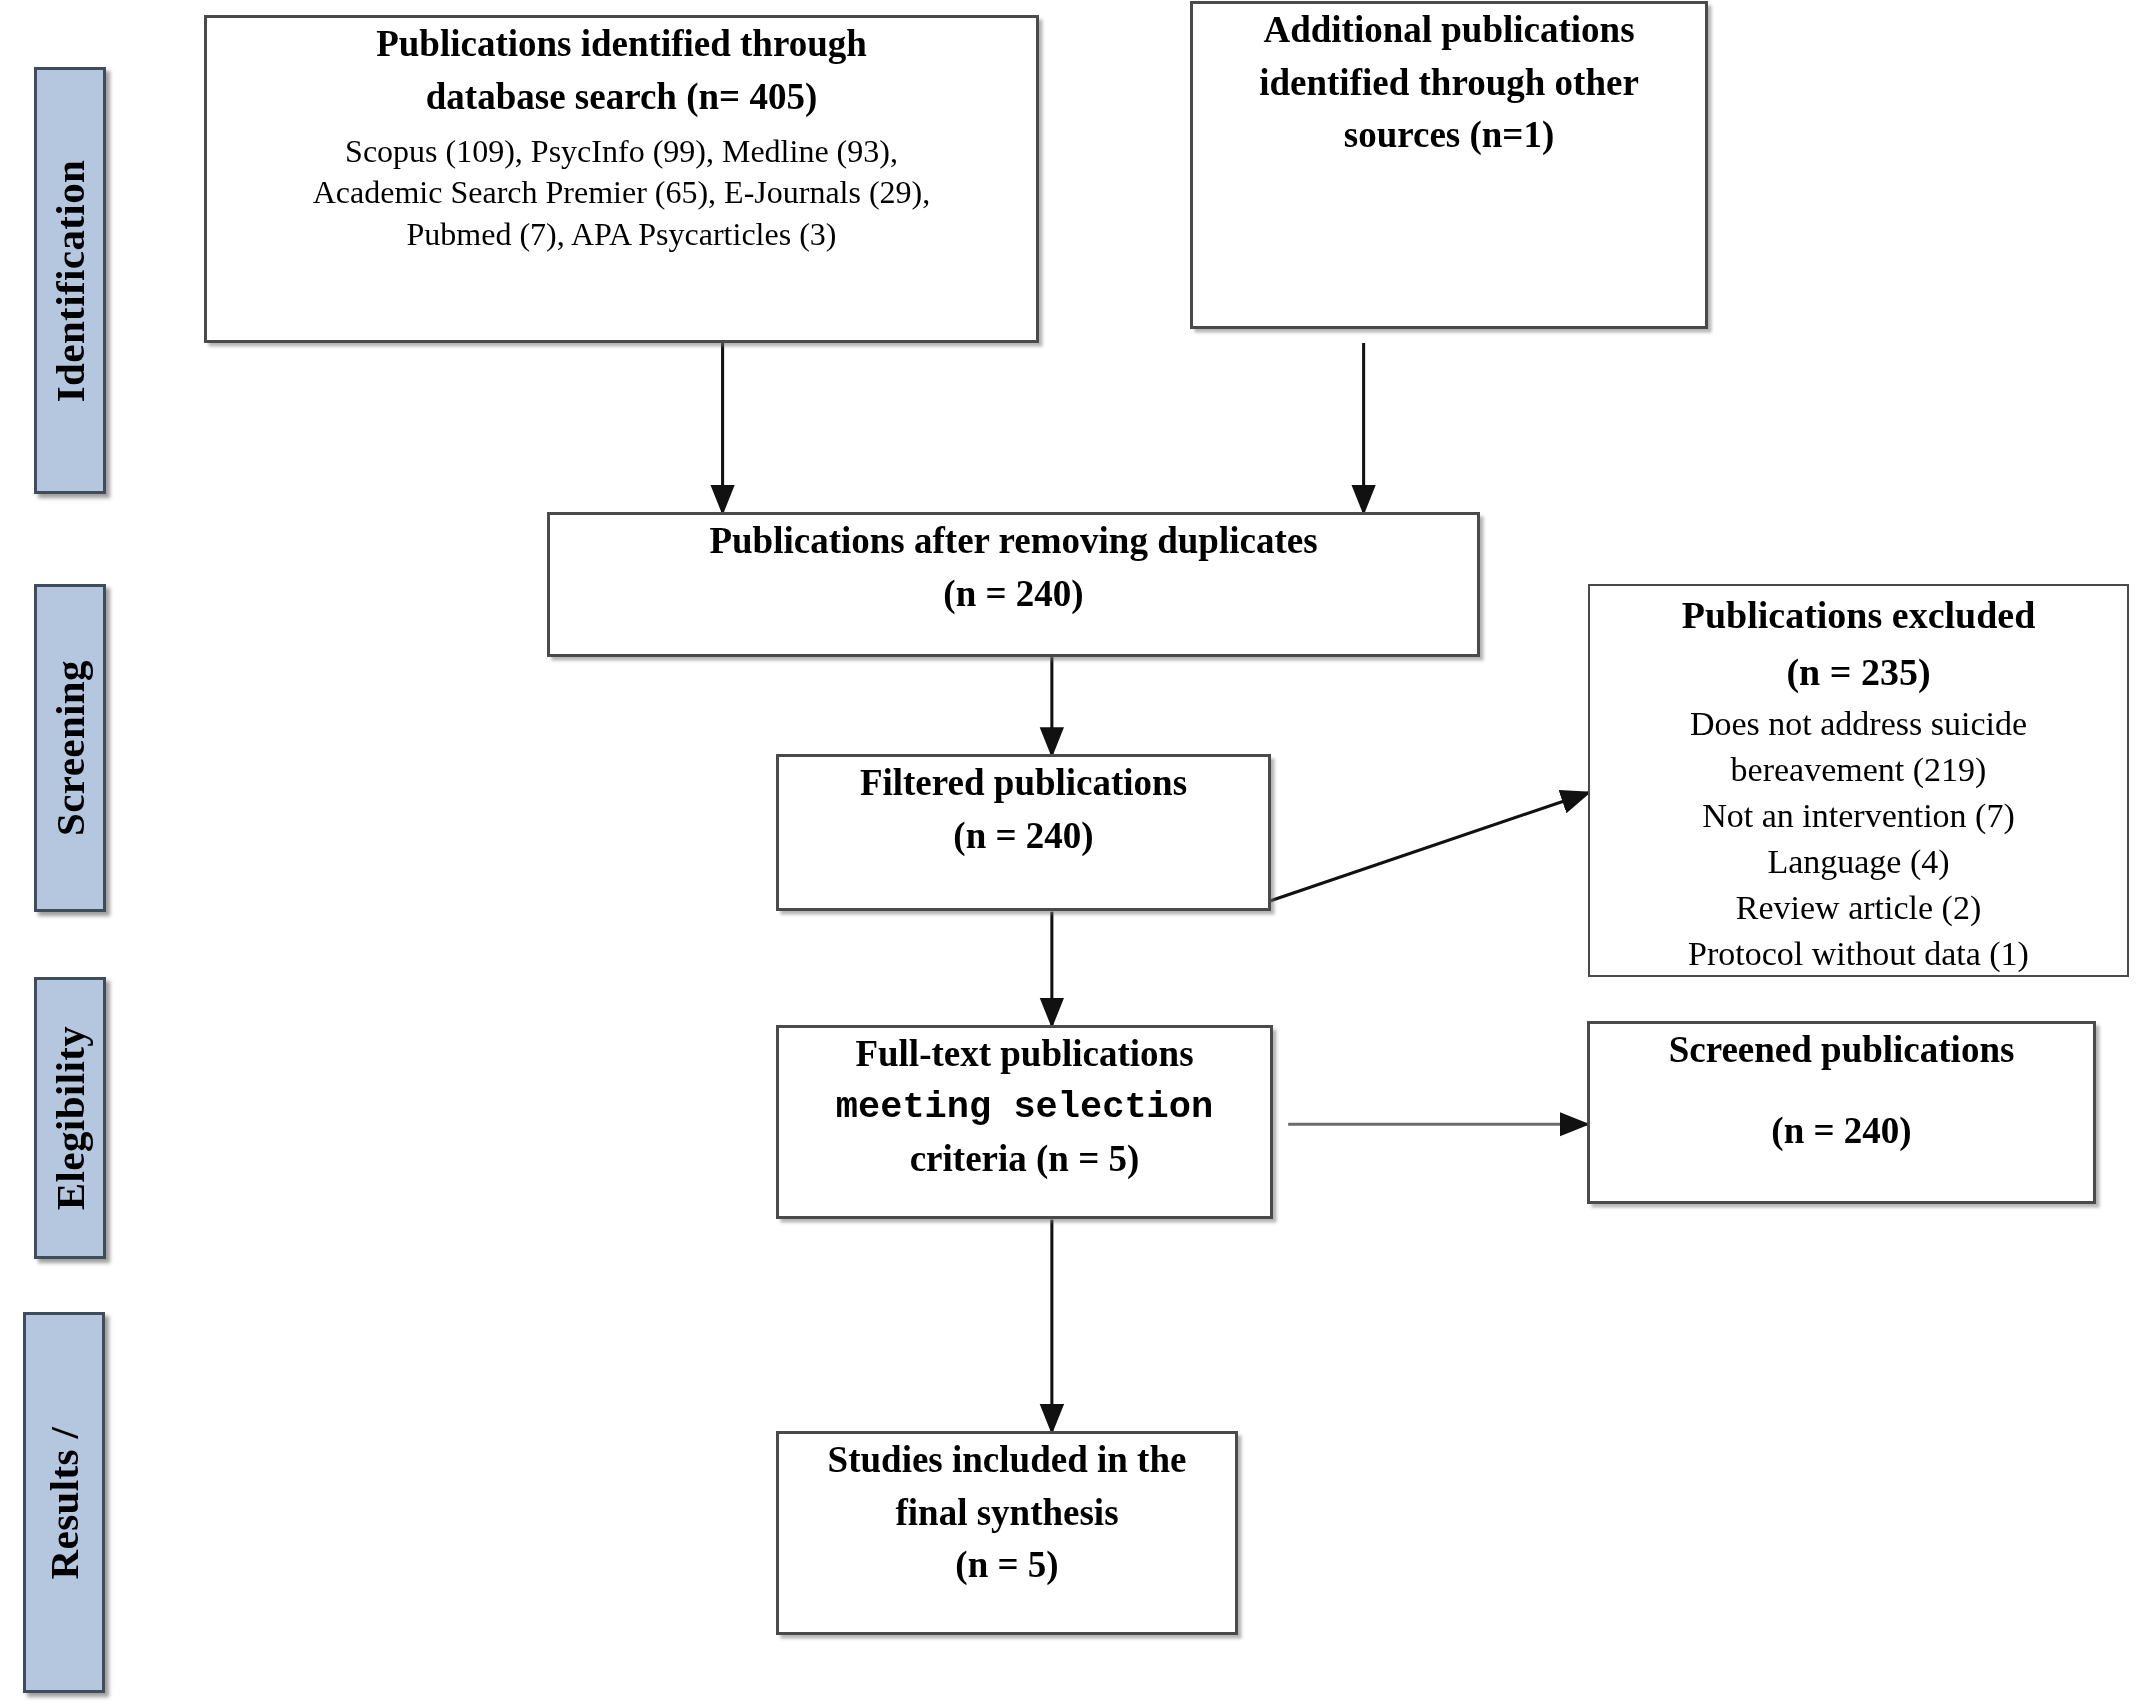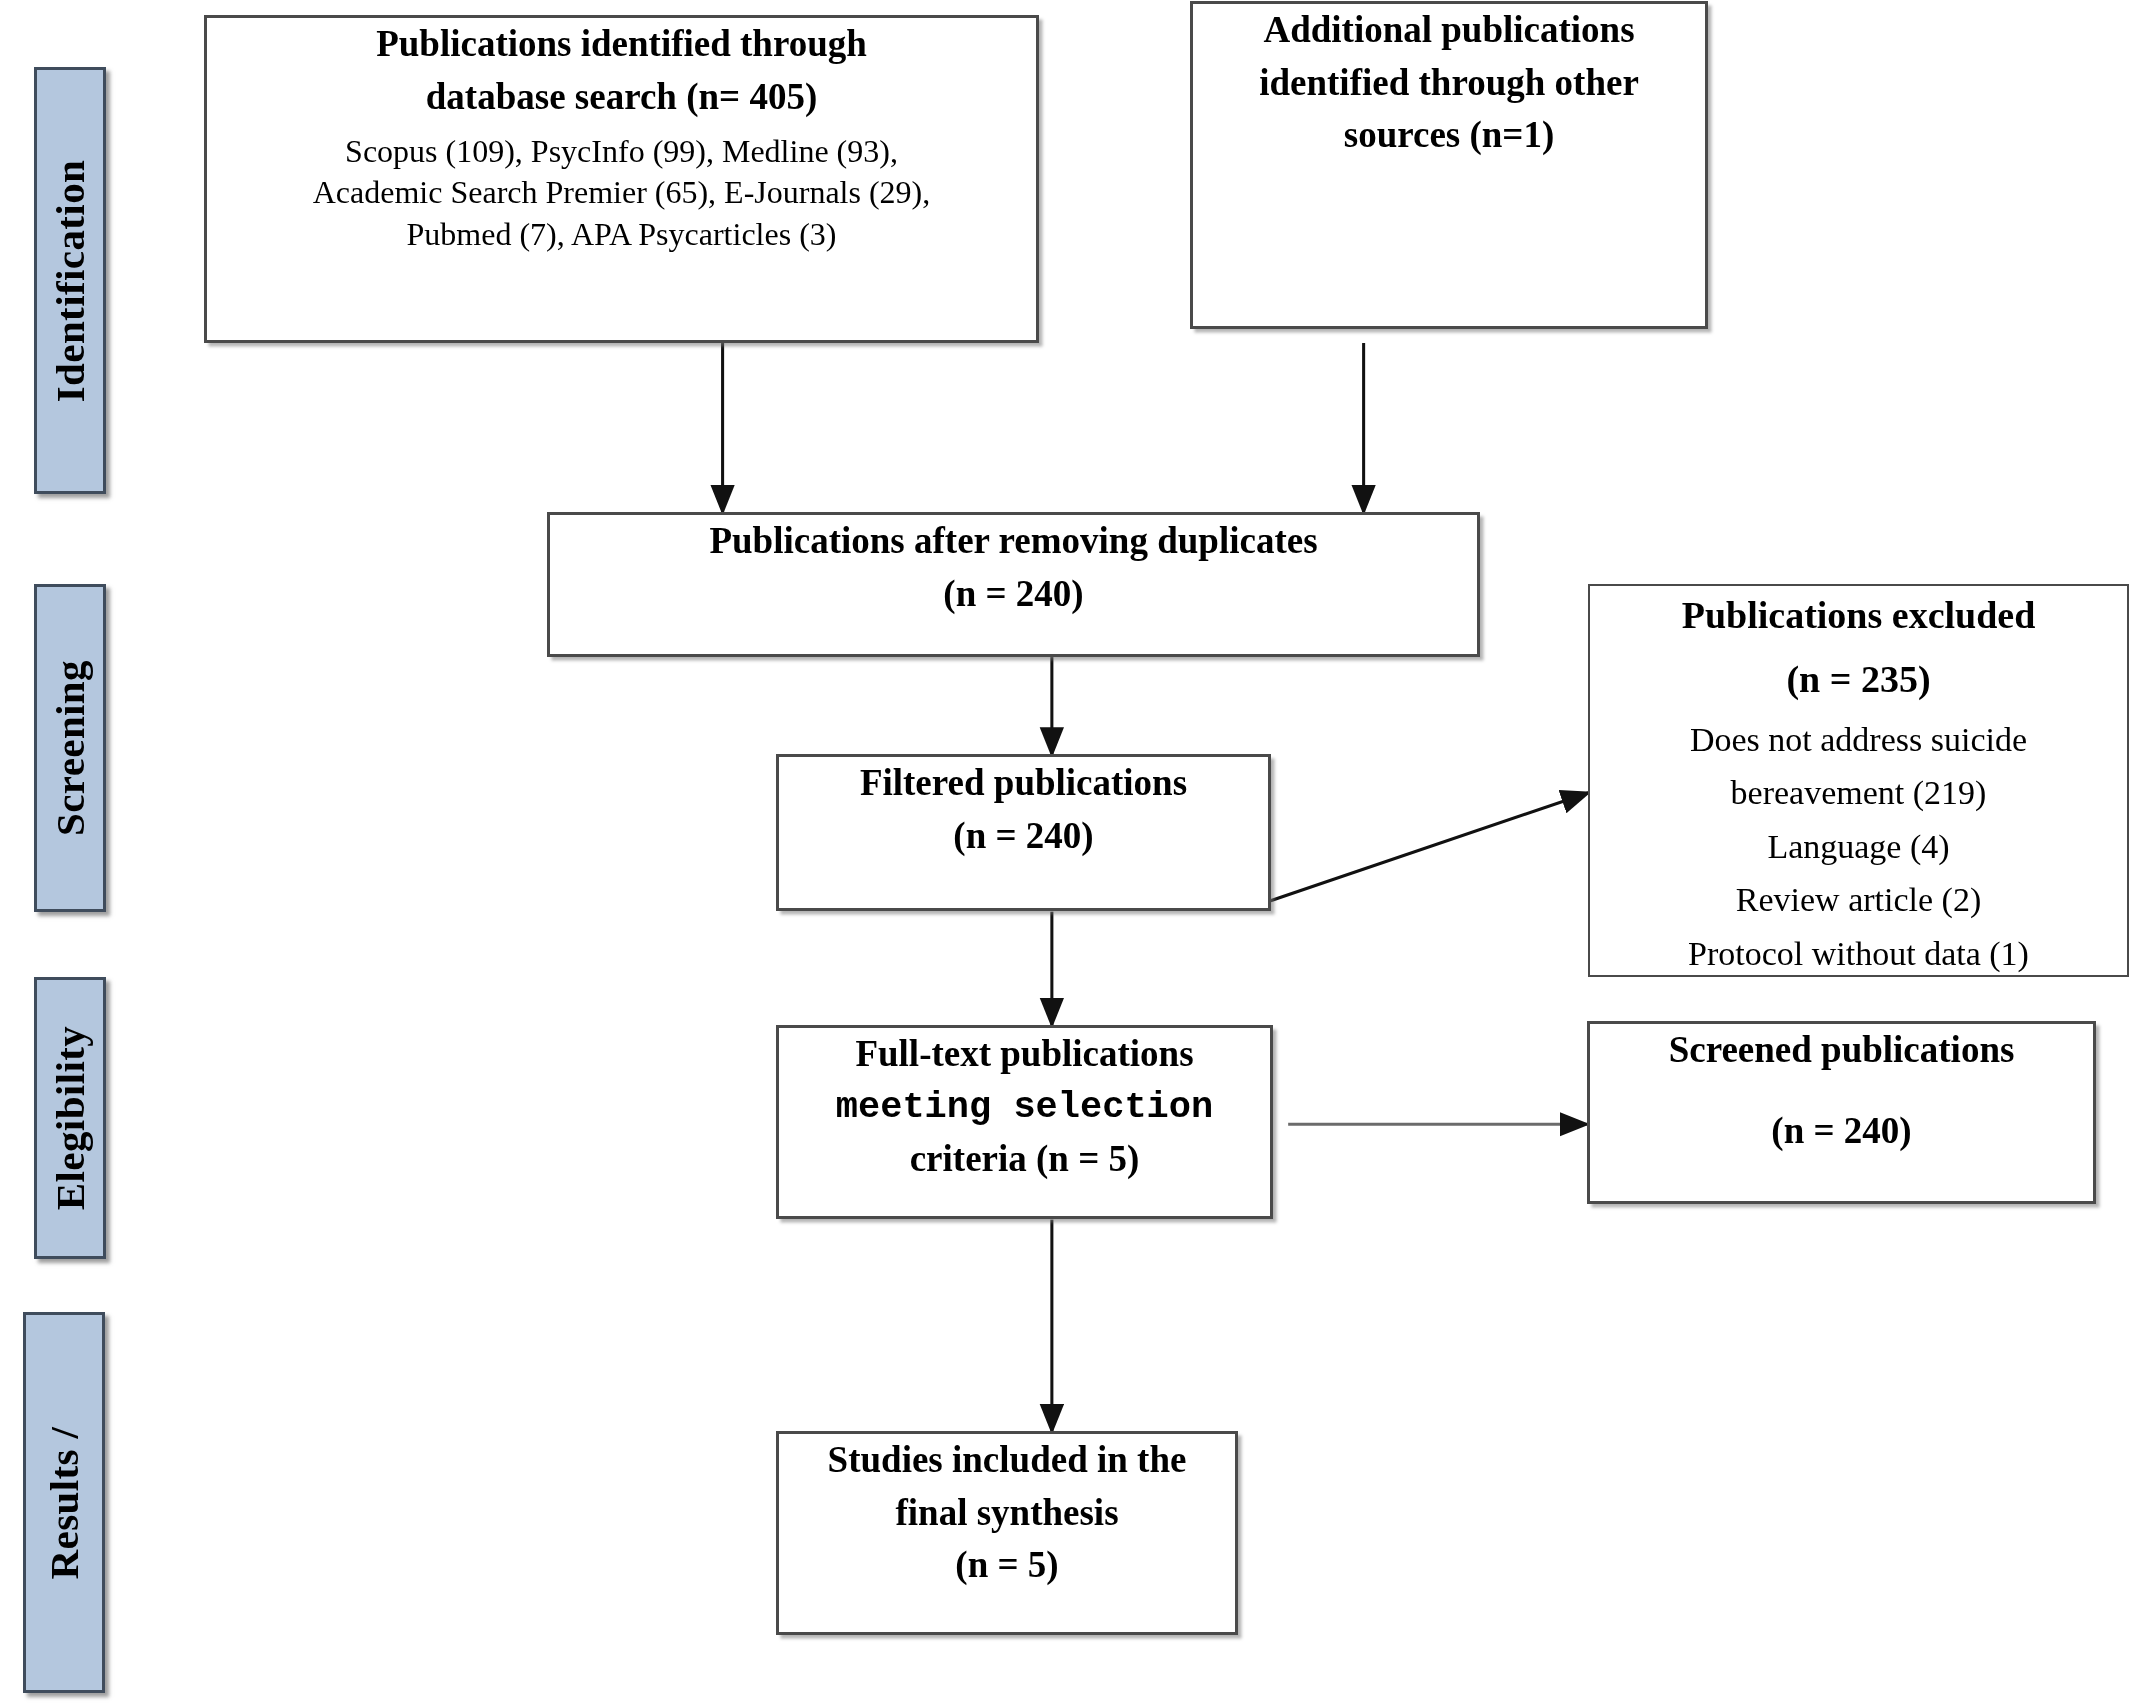--- a/index.html
+++ b/index.html
@@ -135,20 +135,21 @@
     <span class="bx-title" style="font-size:37px;">Filtered publications</span>
     <span class="bx-title" style="font-size:37px;">(n = 240)</span>
   </div>
 
   <div class="flow-box" style="left:1588px; top:584px; width:541px; height:393px; padding:0 4.6px;
               justify-content:space-between; box-shadow:none; border-width:2.3px;">
     <span class="bx-title" style="font-size:38px; margin-top:3px;">Publications excluded</span>
     <span class="bx-title" style="font-size:38px;">(n = 235)</span>
     <span class="bx-sub" style="font-size:34px; line-height:1.27;">Does not address suicide</span>
     <span class="bx-sub" style="font-size:34px; line-height:1.27;">bereavement (219)</span>
+    <span class="bx-sub" style="font-size:34px; line-height:1.27;">Not an intervention (7)</span>
     <span class="bx-sub" style="font-size:34px; line-height:1.27;">Language (4)</span>
     <span class="bx-sub" style="font-size:34px; line-height:1.27;">Review article (2)</span>
     <span class="bx-sub" style="font-size:34px; line-height:1.27;">Protocol without data (1)</span>
   </div>
 
   <div class="flow-box" style="left:776px; top:1025px; width:497px; height:194px; padding:0 12.2px;">
     <span class="bx-title" style="font-size:37px;">Full-text publications</span>
     <span class="bx-title" style="font-size:37px;font-family:Liberation Mono, monospace;">meeting selection</span>
     <span class="bx-title" style="font-size:37px;">criteria (n = 5)</span>
   </div>

